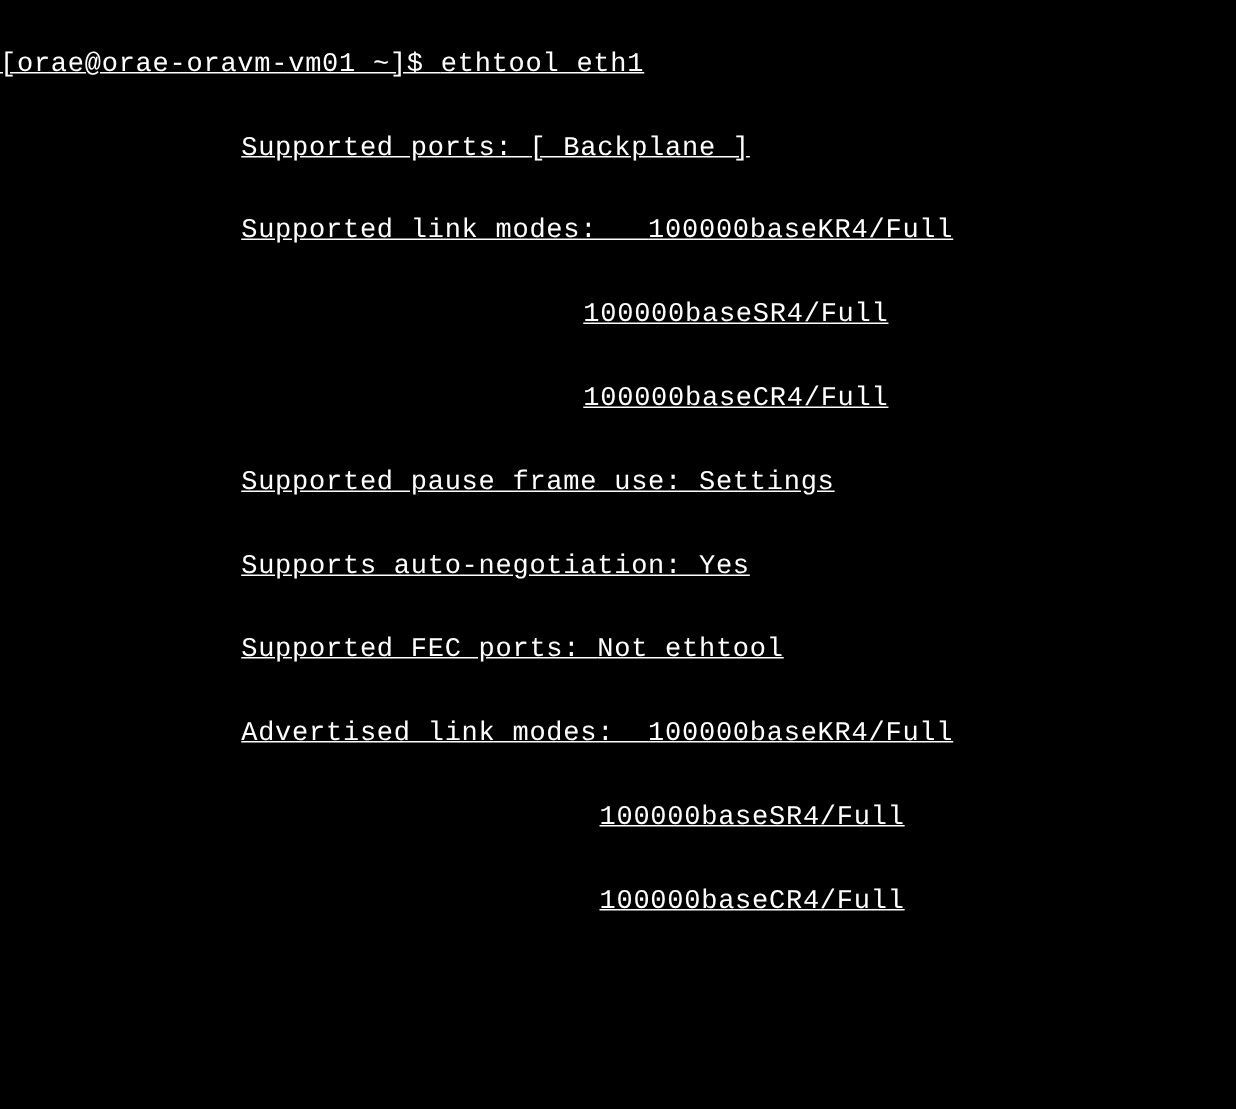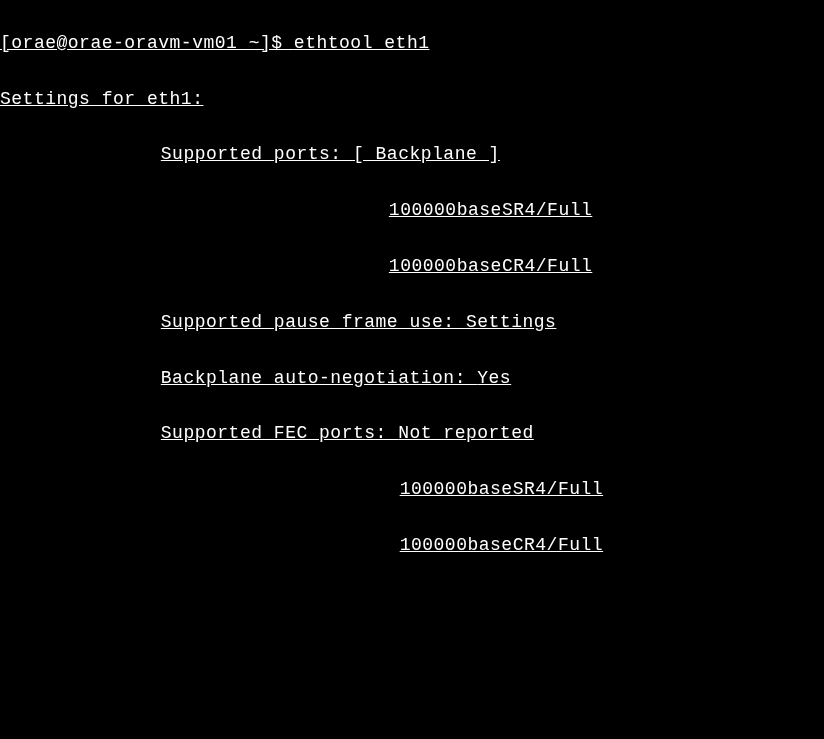--- a/index.html
+++ b/index.html
@@ -22,27 +22,28 @@
   .line { display:block;text-decoration:underline; }
   .i1 { padding-left: 11ch; margin-left: 42px; }
   .i2 { padding-left: 36ch; }
   .i2b{ padding-left: 37ch; }
 </style>
 </head>
 <body>
 
 <div class="terminal">
 <span class="line"><span>[orae@orae-oravm-vm01 ~]$ </span><span>ethtool eth1</span></span>
-<span class="line">Settings for eth1:</span>
 <span class="line i1"><span>Supported ports: </span><span>[ Backplane ]</span></span>
+<span class="line i1"><span>Supported link modes:   </span><span>100000baseKR4/Full</span></span>
 <span class="line i2">100000baseSR4/Full</span>
 <span class="line i2">100000baseCR4/Full</span>
 <span class="line i1"><span>Supported pause frame use: </span><span>Settings</span></span>
-<span class="line i1"><span>Backplane auto-negotiation: </span><span>Yes</span></span>
-<span class="line i1"><span>Supported FEC ports: </span><span>Not reported</span></span>
+<span class="line i1"><span>Supports auto-negotiation: </span><span>Yes</span></span>
+<span class="line i1"><span>Supported FEC ports: </span><span>Not ethtool</span></span>
+<span class="line i1"><span>Advertised link modes:  </span><span>100000baseKR4/Full</span></span>
 <span class="line i2b">100000baseSR4/Full</span>
 <span class="line i2b">100000baseCR4/Full</span>
 
 
 
 
 
 
 
 

